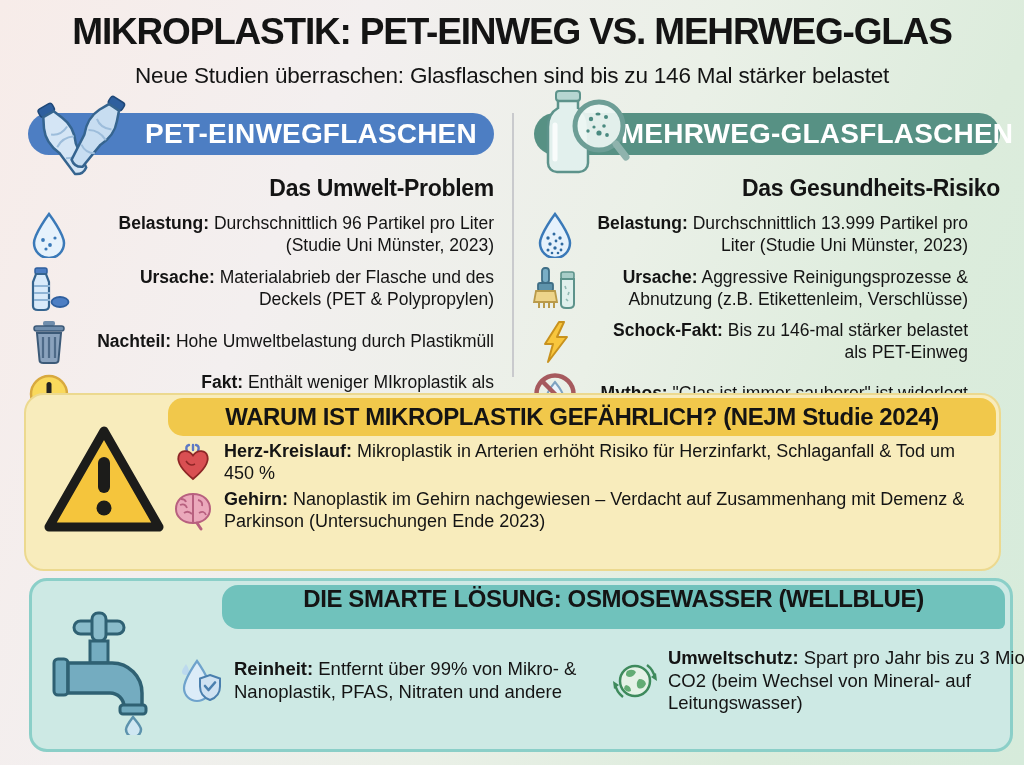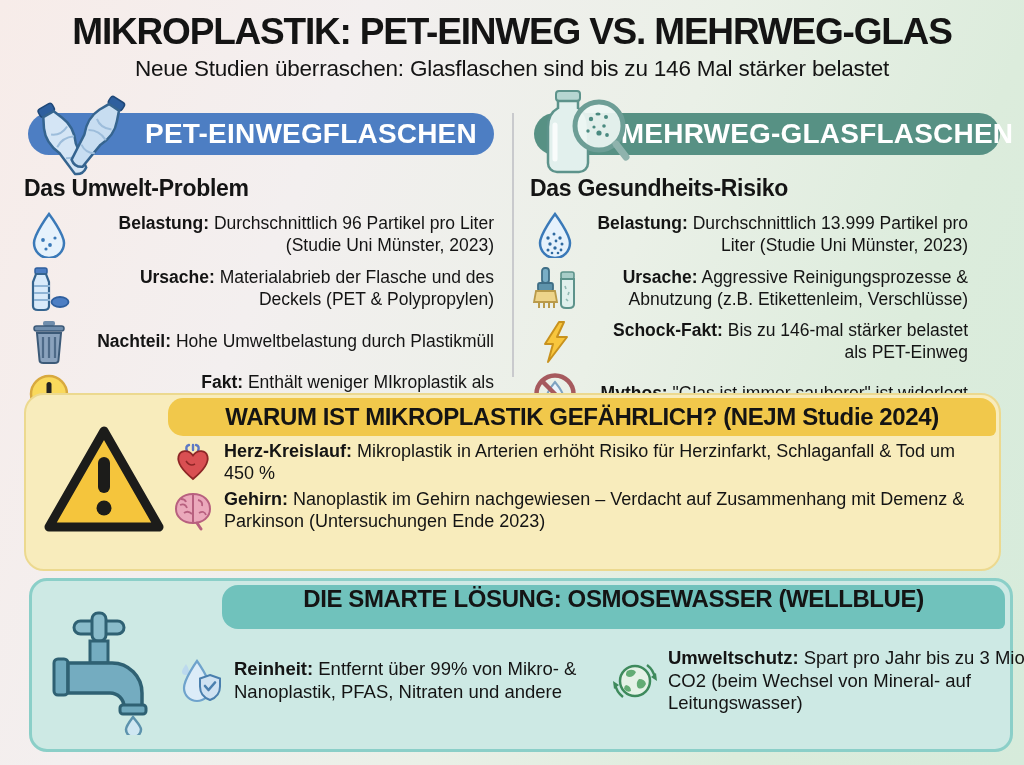--- a/index.html
+++ b/index.html
@@ -4,36 +4,36 @@
 <style>
   html,body{margin:0;padding:0;}
   body{
     width:1024px;height:765px;overflow:hidden;position:relative;
     font-family:"Liberation Sans",sans-serif;color:#141414;
     background:linear-gradient(112deg,#f7ece9 0%,#f3efef 28%,#eaf0e7 55%,#dcecdc 78%,#d6ebdb 100%);
   }
   .page{position:absolute;inset:0;}
   
   .hdr{position:absolute;top:0;left:0;width:1024px;text-align:center;}
-  .hdr h1{margin:13px 0 4px;font-size:37px;font-weight:800;letter-spacing:-1.2px;line-height:1.05;}
+  .hdr h1{margin:13px 0 11px;font-size:37px;font-weight:800;letter-spacing:-1.2px;line-height:1.05;}
   .hdr .sub{margin:0;font-size:22.5px;letter-spacing:-0.2px;}
   
   .columns{position:absolute;top:97px;left:24px;width:976px;height:296px;}
   .col{position:absolute;top:0;width:470px;}
   .col-pet{left:0;}
   .col-glass{left:506px;}
   .divider{position:absolute;left:488px;top:16px;width:2px;height:264px;background:#c9cacd;}
   .col-head{position:relative;height:74px;}
   .pill{position:absolute;left:4px;right:0;top:16px;height:42px;border-radius:21px;
         display:flex;align-items:center;justify-content:center;padding-left:100px;box-sizing:border-box;}
   .pill span{color:#fff;font-weight:700;font-size:28px;letter-spacing:0.2px;white-space:nowrap;}
   .pill-pet{background:#4d7ec3;}
   .pill-glass{background:#579184;}
   .col-icon{position:absolute;z-index:2;left:0;top:-4px;}
-  .col-sub{margin:4px 0 10px;text-align:left;font-size:23px;font-weight:700;letter-spacing:-0.3px;}
+  .col-sub{margin:4px 0 10px;text-align:right;font-size:23px;font-weight:700;letter-spacing:-0.3px;}
   .item{display:flex;align-items:center;gap:12px;margin:0 0 8px 2px;text-align:right;}
   .item .ic{flex:0 0 46px;display:flex;justify-content:center;align-items:center;}
   .item p{margin:0;font-size:17.5px;line-height:1.25;}
   .col-pet .item p{width:415px;}
   .col-glass .item p{width:378px;}
   b{font-weight:700;}
   
   .danger{position:absolute;top:393px;left:24px;width:977px;height:178px;background:#f8ecbc;
           border:2px solid #ecd98f;border-radius:20px;box-sizing:border-box;}
   .danger-pill{position:absolute;left:142px;top:3px;right:3px;height:38px;background:#f1c84b;

